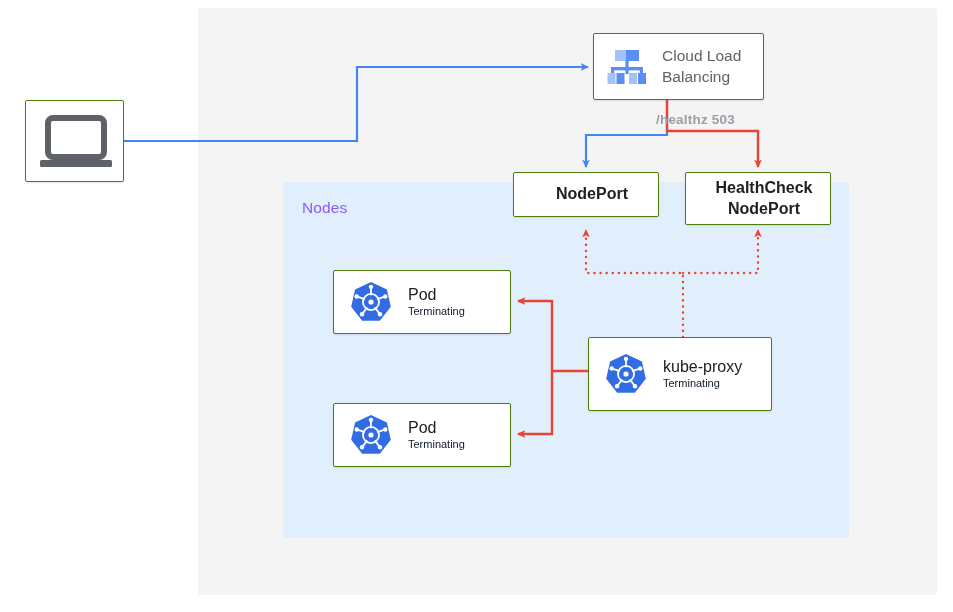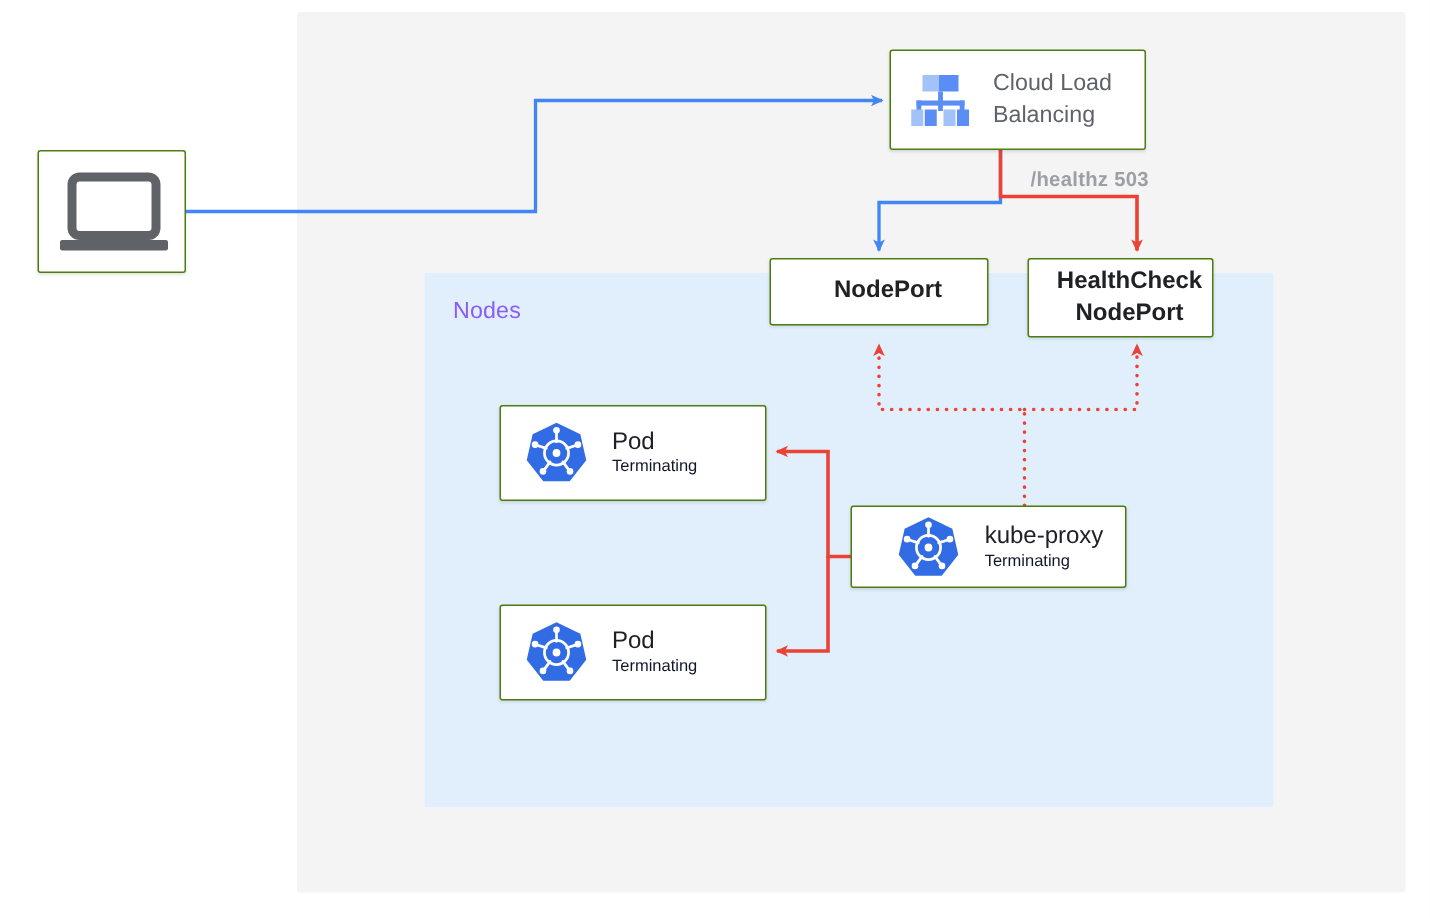--- a/index.html
+++ b/index.html
@@ -85,47 +85,47 @@
   }
   .np-label {
     font-size: 16px;
     font-weight: bold;
     color: #202124;
     line-height: 1.28;
     white-space: pre-line;
     margin-left: 12px;
   }
   .nodeport-card { left: 513px; top: 172px; width: 146px; height: 45px; }
-  .hc-card       { left: 685px; top: 172px; width: 124px; height: 53px; }
+  .hc-card       { left: 685px; top: 172px; width: 146px; height: 53px; }
   
   .k8s-card {
     display: flex;
     align-items: center;
     padding-left: 14px;
   }
   .pod1-card  { left: 333px; top: 270px; width: 178px; height: 64px; }
   .pod2-card  { left: 333px; top: 403px; width: 178px; height: 64px; }
-  .proxy-card { left: 567px; top: 337px; width: 184px; height: 55px; justify-content: center; }
+  .proxy-card { left: 588px; top: 337px; width: 184px; height: 74px; }
   .k8s-text { margin-left: 14px; }
   .k8s-title {
     font-size: 16px;
     color: #202124;
     line-height: 1.25;
     white-space: nowrap;
   }
   .k8s-sub {
     font-size: 11px;
     color: #0f172a;
     line-height: 1.25;
     white-space: nowrap;
   }
   
   .healthz-label {
     position: absolute;
-    left: 687px;
+    left: 656px;
     top: 112px;
     font-size: 13.5px;
     font-weight: bold;
     color: #9aa0a6;
     white-space: nowrap;
     letter-spacing: 0.2px;
   }
   svg.wires {
     position: absolute;
     left: 0; top: 0;

